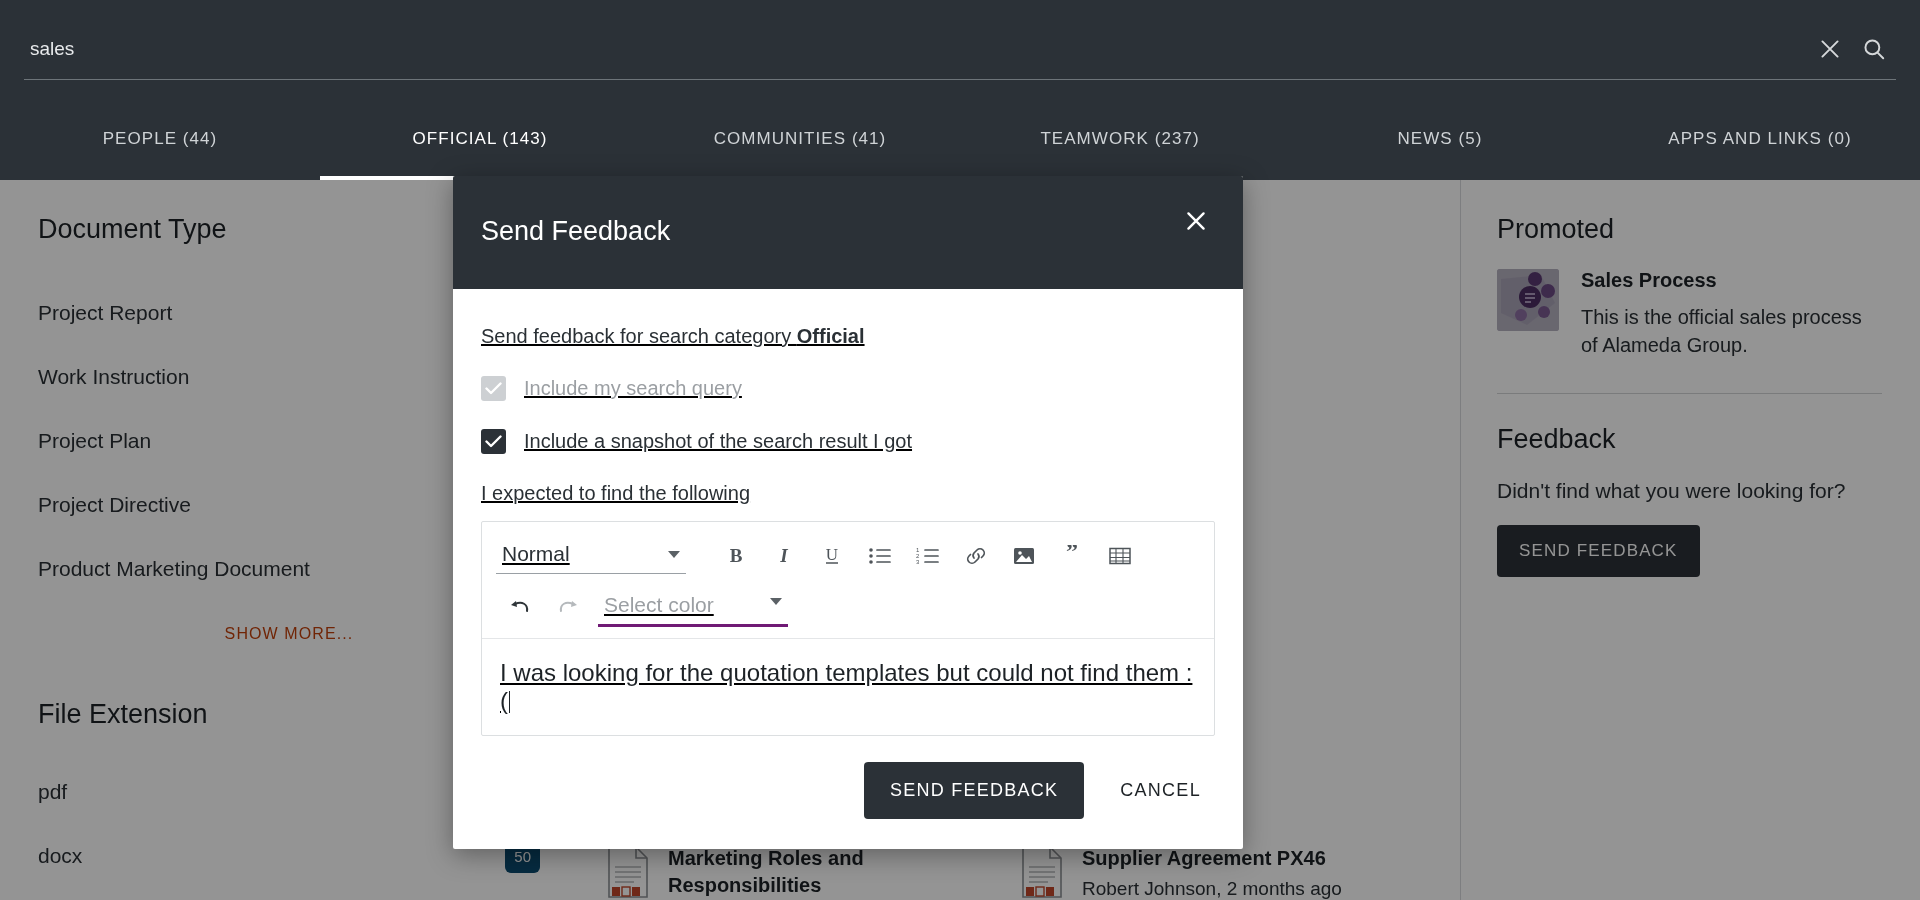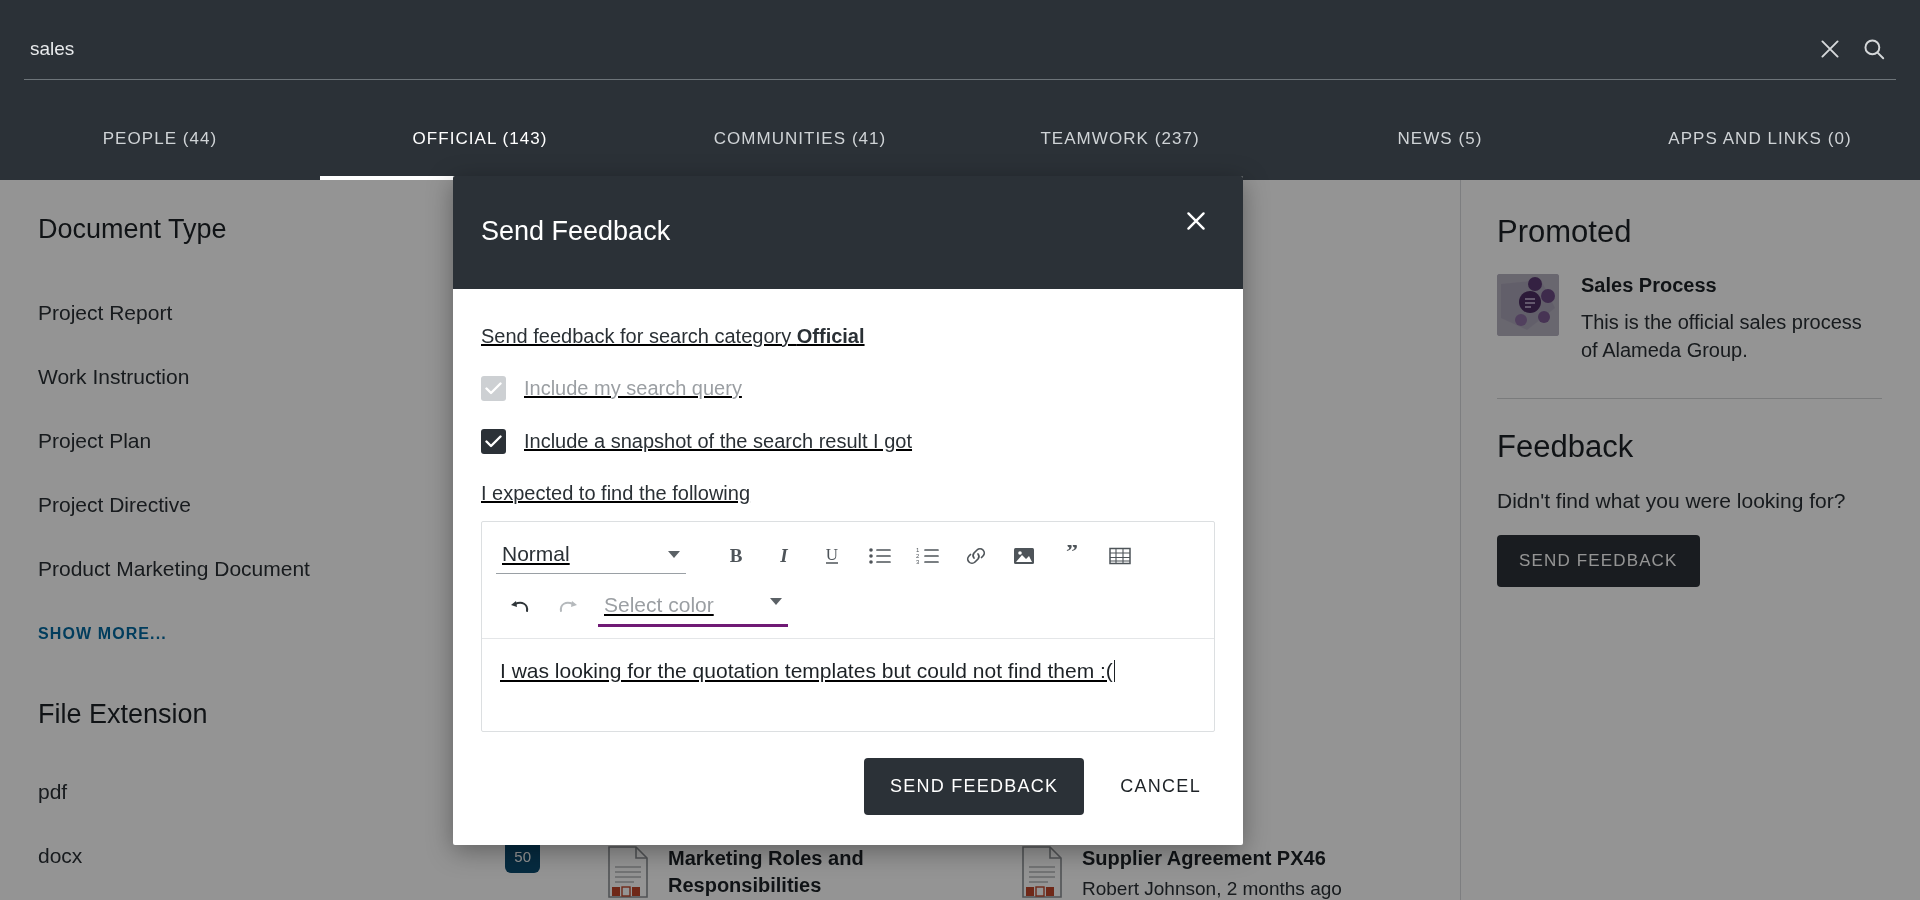--- a/index.html
+++ b/index.html
@@ -66,22 +66,22 @@
     display:flex; align-items:center; justify-content:space-between;
     height:64px; cursor:pointer;
   }
   .facet-label { font-size:21px; color:#2a3035; }
   .facet-count {
     min-width:34px; height:34px; padding:0 9px; border-radius:6px;
     background:#0c4a6e; color:#ffffff; font-size:15px;
     display:flex; align-items:center; justify-content:center;
   }
   .show-more {
-    text-align:left; font-size:16px; letter-spacing:1.1px; color:#0369a1;
-    margin:24px 0 56px 0; cursor:pointer;font-weight:bold;
+    text-align:center; font-size:16px; letter-spacing:1.1px; color:#c2410c;
+    margin:24px 0 56px 0; cursor:pointer;
   }
 
   .results {
     flex:1; padding:34px 26px 0 26px; display:flex; flex-wrap:wrap;
     align-content:flex-start;
   }
   .result {
     width:50%; display:flex; gap:18px; margin-bottom:48px; padding-right:24px;
   }
   .doc-icon { width:44px; height:54px; flex-shrink:0; }
@@ -90,21 +90,21 @@
     font-size:20px; font-weight:bold; color:#1d2226; line-height:1.35;
     margin-bottom:6px;
   }
   .res-title mark { background:#ecec2e; color:#1d2226; }
   .res-meta { font-size:19px; color:#2a3035; }
 
   .right-rail {
     width:460px; flex-shrink:0; border-left:1px solid #d8dadc;
     padding:34px 38px 0 36px;
   }
-  .rail-title { font-size:31px; color:#1d2226; margin-bottom:24px; }
+  .rail-title { font-size:27px; color:#1d2226; margin-bottom:24px; }
   .promo { display:flex; gap:22px; margin-bottom:34px; }
   .promo-thumb {
     width:62px; height:62px; flex-shrink:0; border-radius:3px;
     background:#b9b3c4; position:relative; overflow:hidden;
   }
   .promo-name { font-size:20px; font-weight:bold; color:#1d2226; margin-bottom:12px;}
   .promo-desc { font-size:20px; color:#2a3035; line-height:1.38; }
   .rail-div { height:1px; background:#d2d4d6; margin:26px 0 30px 0; }
   .rail-q { font-size:21px; color:#2a3035; margin-bottom:22px; }
   .btn-dark {
@@ -168,21 +168,21 @@
     cursor:pointer; color:#4e5459;
   }
   .tb-btn svg { display:block; }
   .color-sel {
     width:190px; border-bottom:3px solid #701a75; display:flex;
     align-items:flex-end; justify-content:space-between;
     padding:4px 6px 7px 6px; cursor:pointer; margin-left:6px;
   }
   .color-val { font-size:21px; color:#9b9fa3; }
   .ed-area {
-    min-height:92px; padding:20px 18px; font-size:21px; color:#1d2226;
+    min-height:92px; padding:20px 18px; font-size:24px; color:#1d2226;
     outline:none;
   }
   .caretbar {
     display:inline-block; width:1px; height:22px; background:#1d2226;
     vertical-align:-4px; margin-left:1px;
   }
   .modal-foot {
     padding:26px 28px 30px 28px; display:flex; align-items:center;
     justify-content:flex-end; gap:22px;
   }

